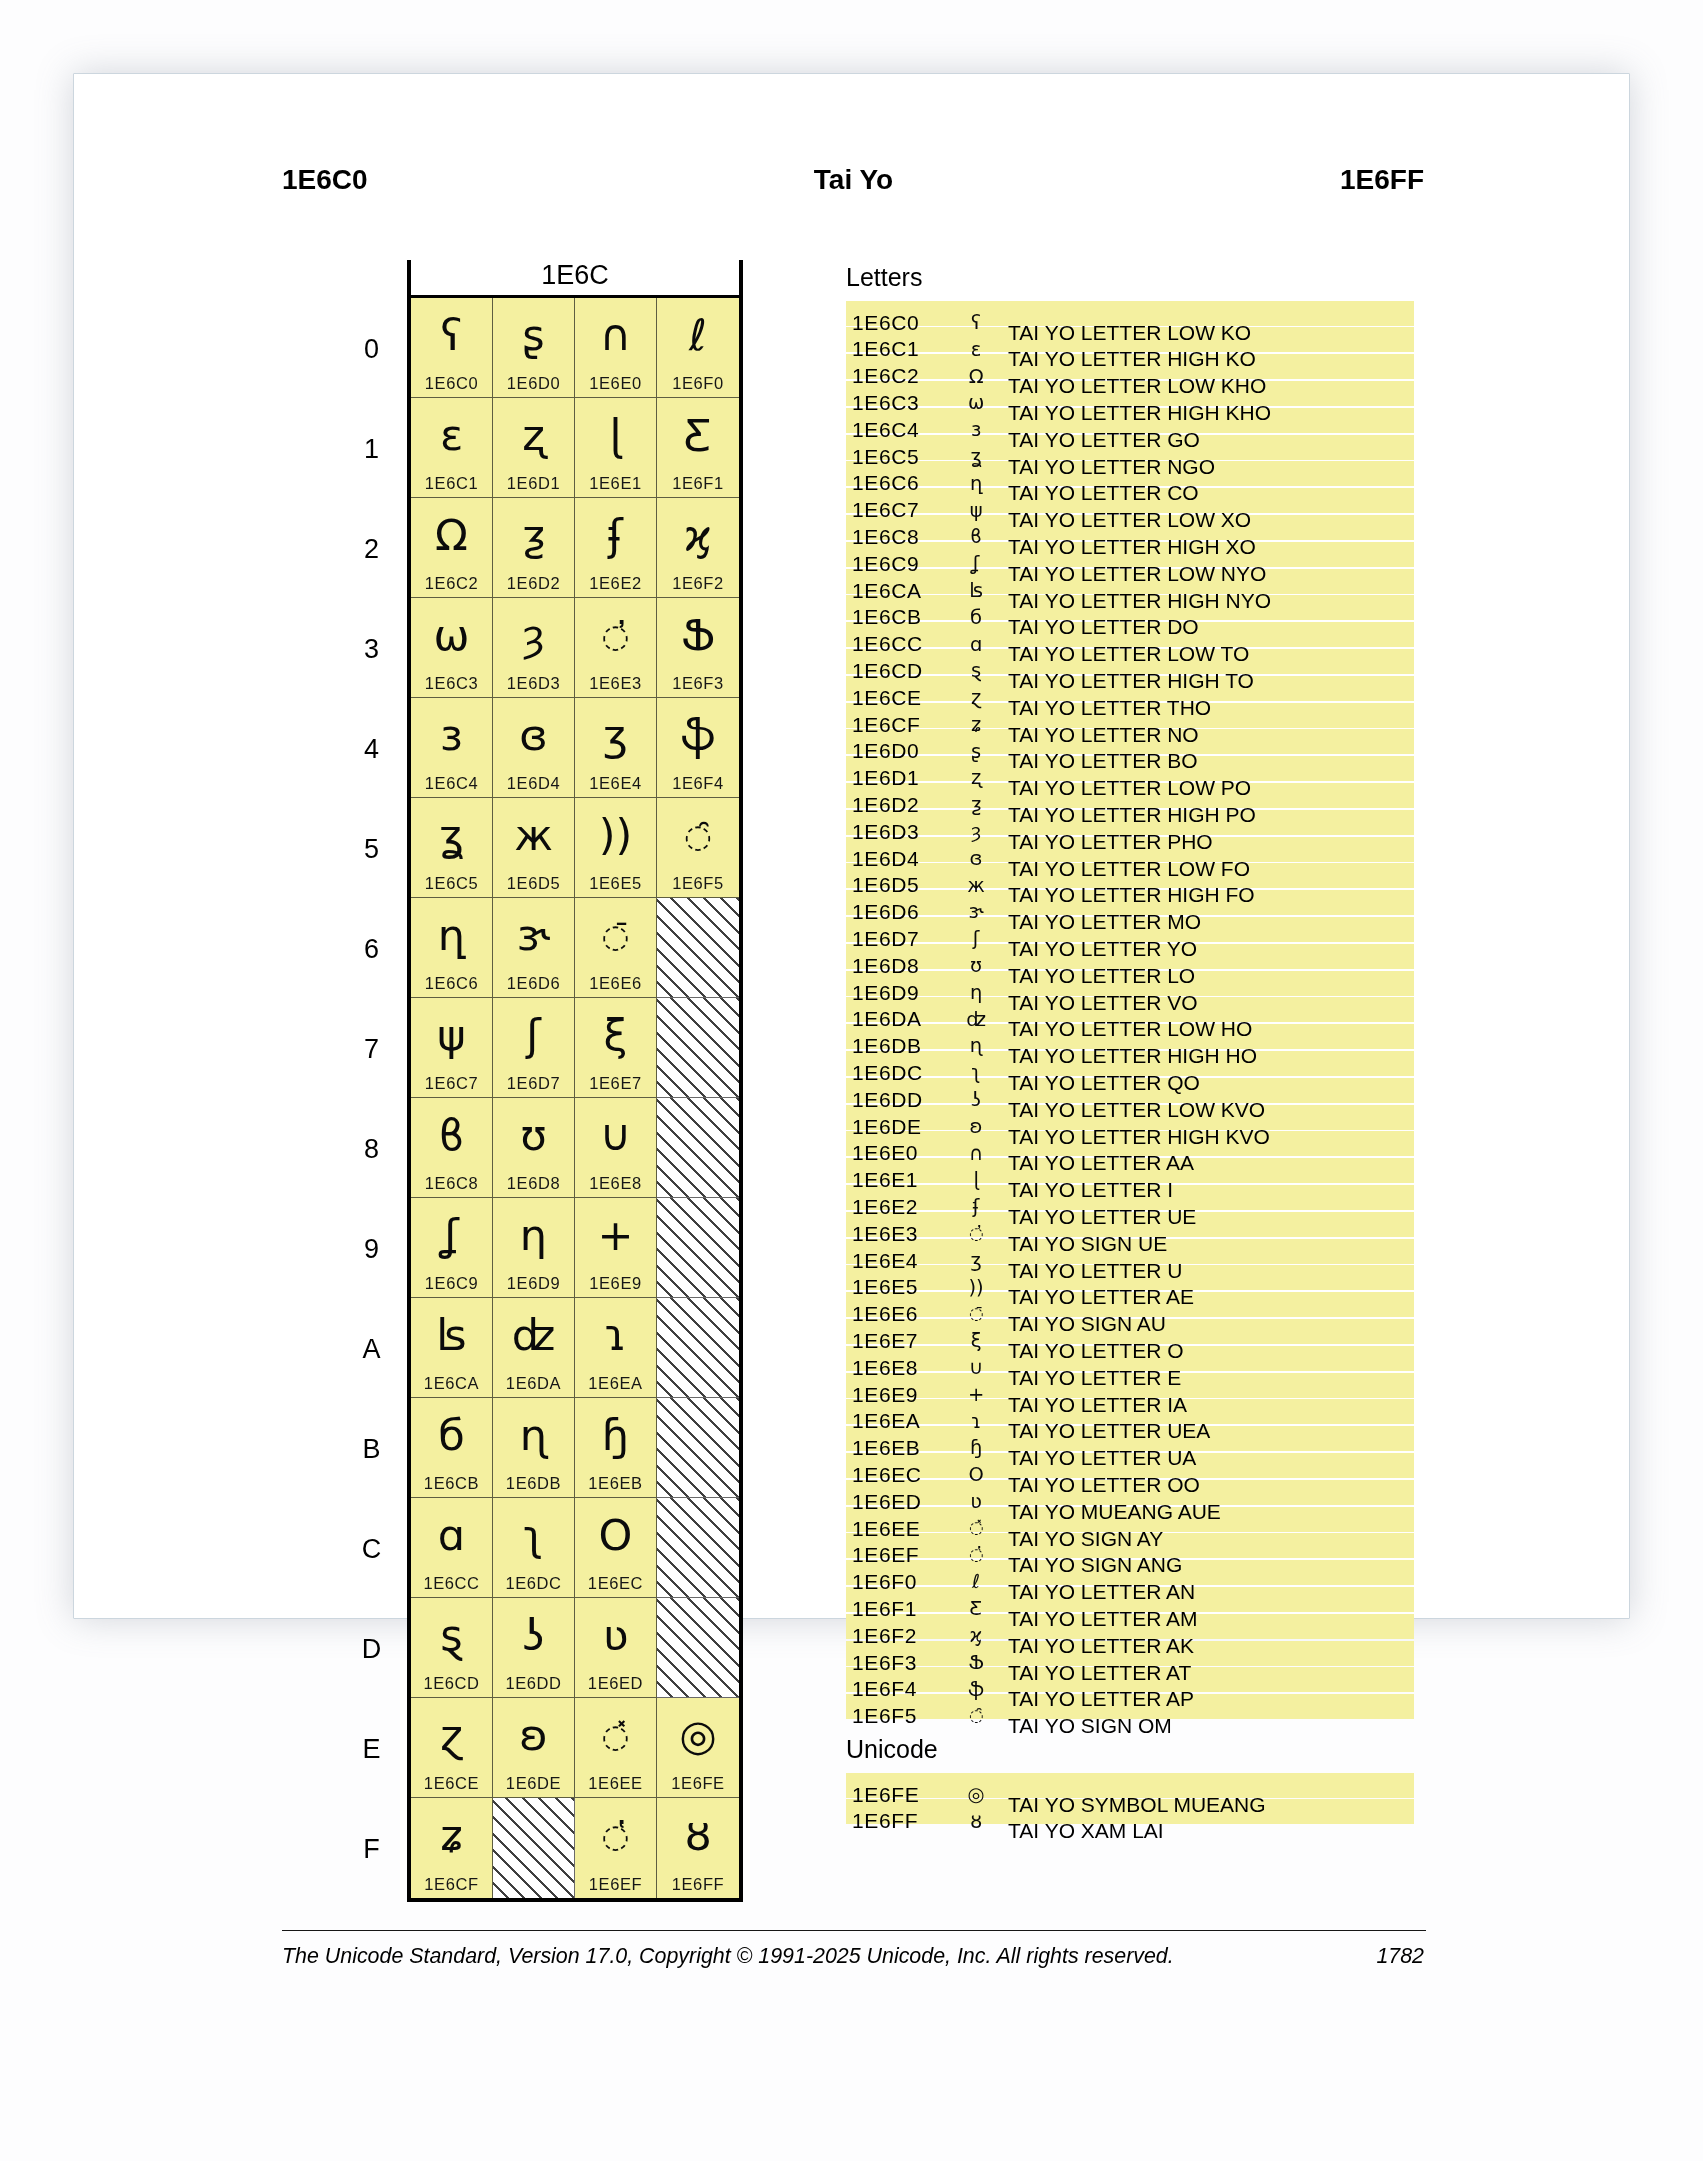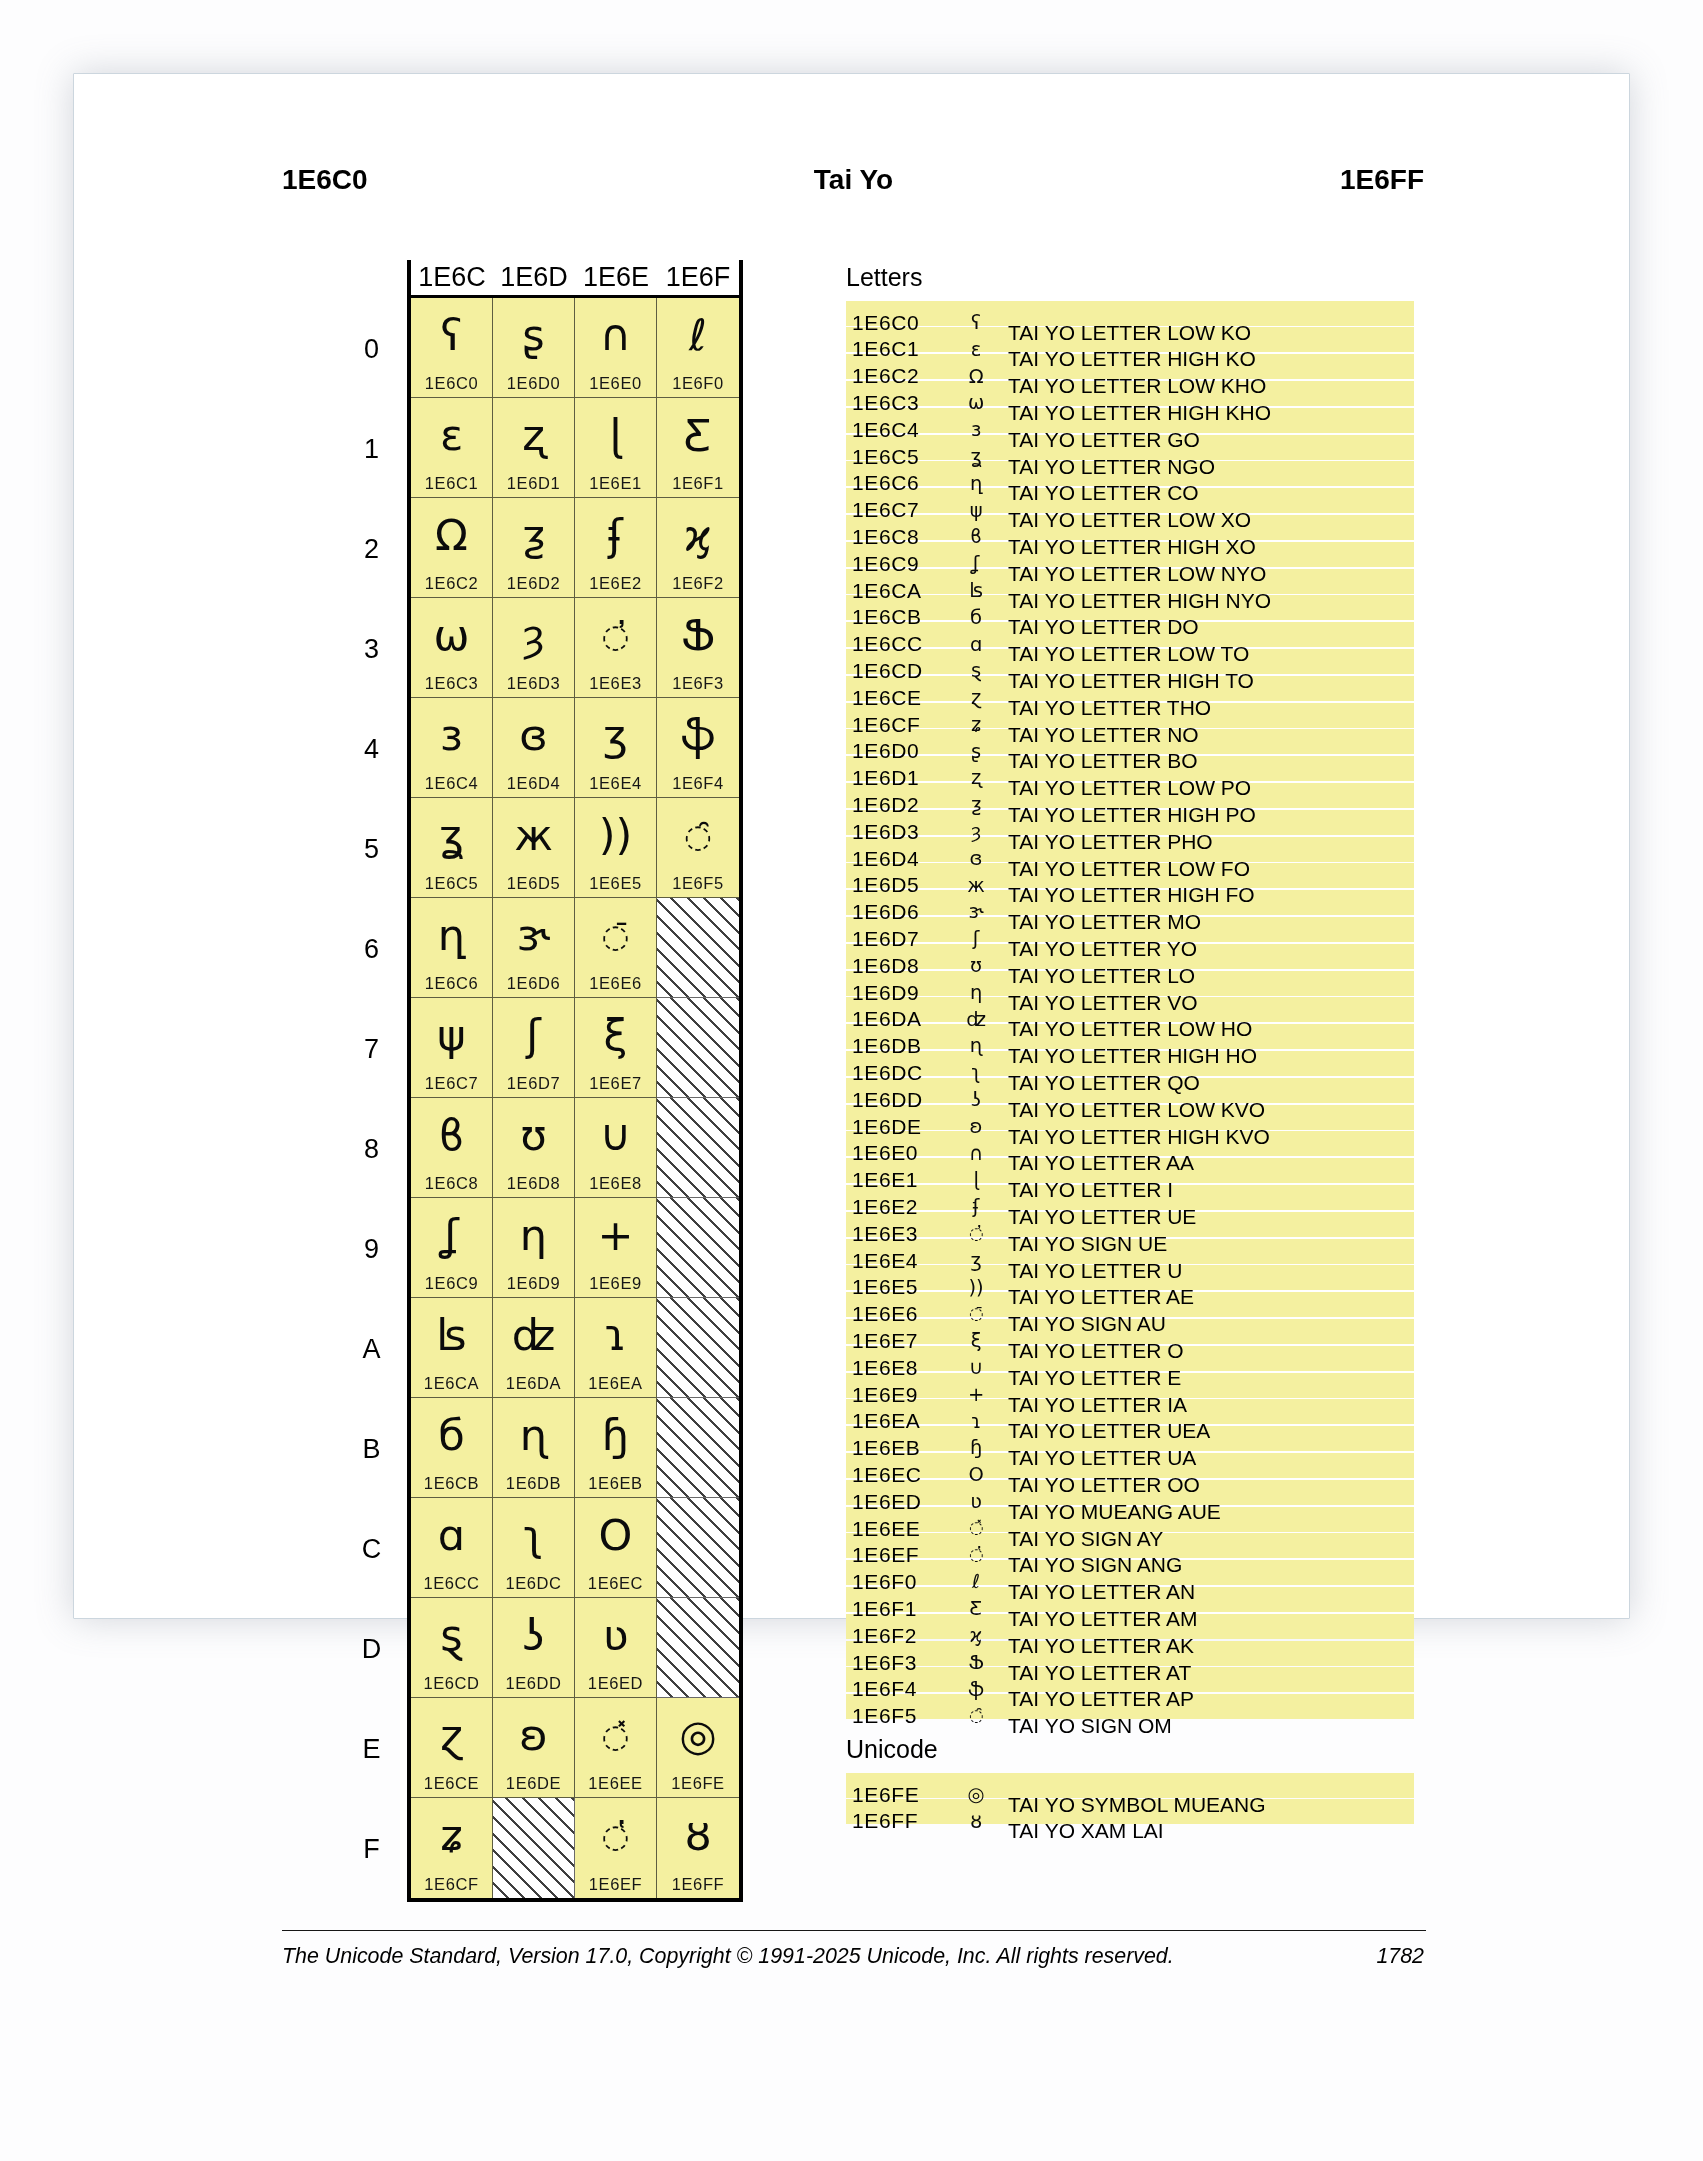--- a/index.html
+++ b/index.html
@@ -16,21 +16,21 @@
   .hdr { font-weight: bold; font-size: 28px; color: #000; top: 90px; }
   .hdr-left  { left: 208px; }
   .hdr-center{ left: 4px; right: 0; text-align: center; }
   .hdr-right { right: 205px; }
 
   
   .chart { left: 272px; top: 186px; width: 403px; height: 1642px; }
   .chart-head {
     position: absolute; left: 61px; top: 0; width: 336px; height: 35px;
     border-left: 4.3px solid #000; border-right: 4.3px solid #000;
-    display: flex; align-items: center;
+    display: flex; align-items: center; flex-direction: column;
   }
   .col-label { width: 82px; text-align: center; font-size: 27px; color: #000; }
   .chart-side { position: absolute; left: 0; top: 39px; width: 51px; }
   .row-label { height: 100px; display: flex; align-items: center; justify-content: center; font-size: 27px; color: #000; }
   .chart-grid {
     position: absolute; left: 61px; top: 35px; width: 336px;
     border: 4.3px solid #000; border-top-width: 3.7px;
     display: grid; grid-template-columns: repeat(4,82px); grid-auto-rows: 100px;
     background: #fff;
   }

